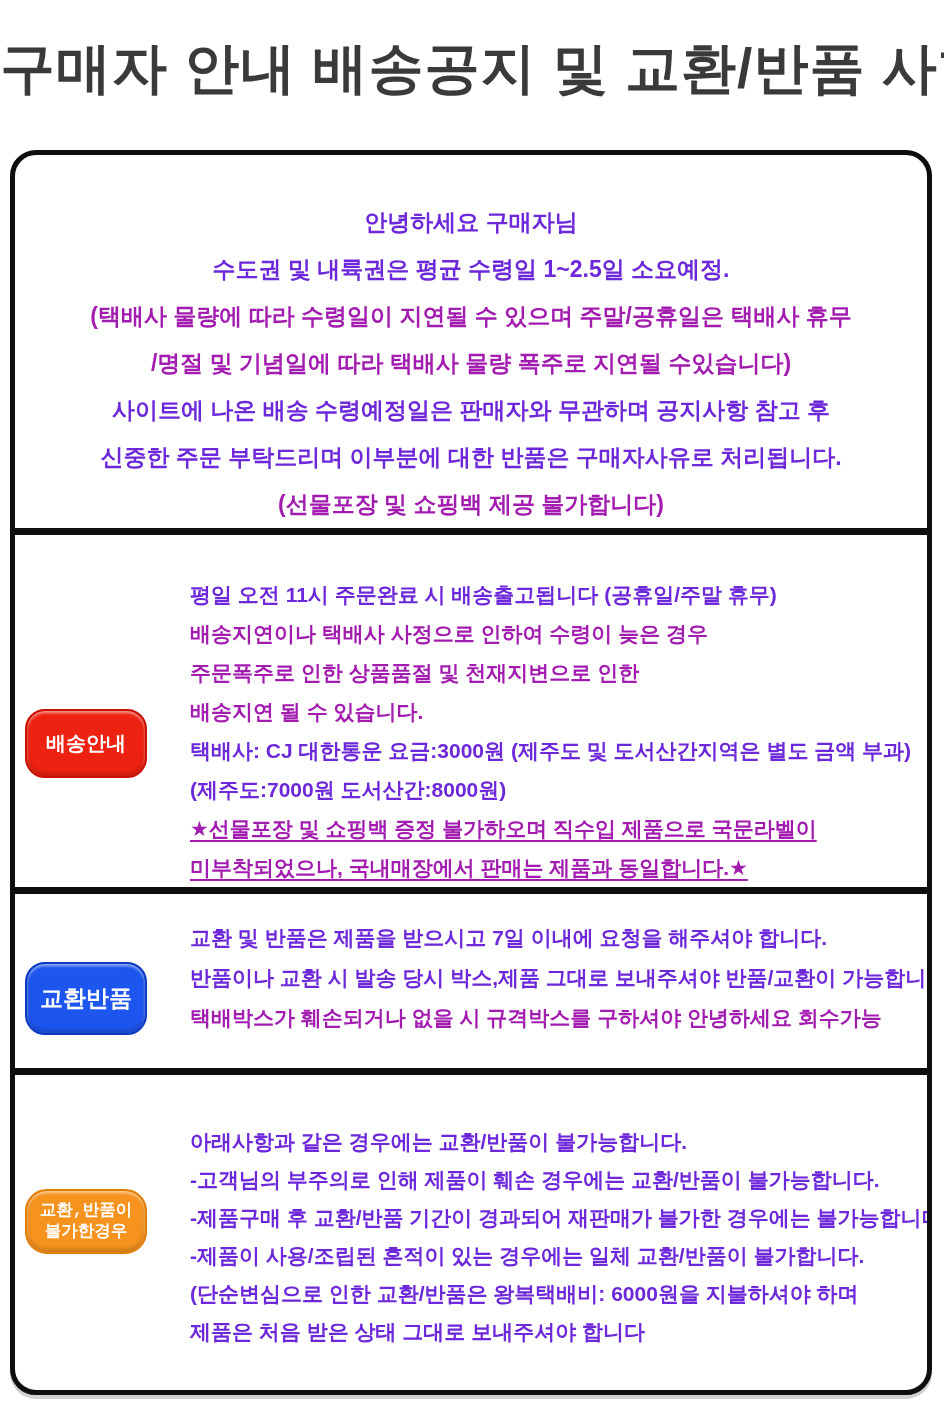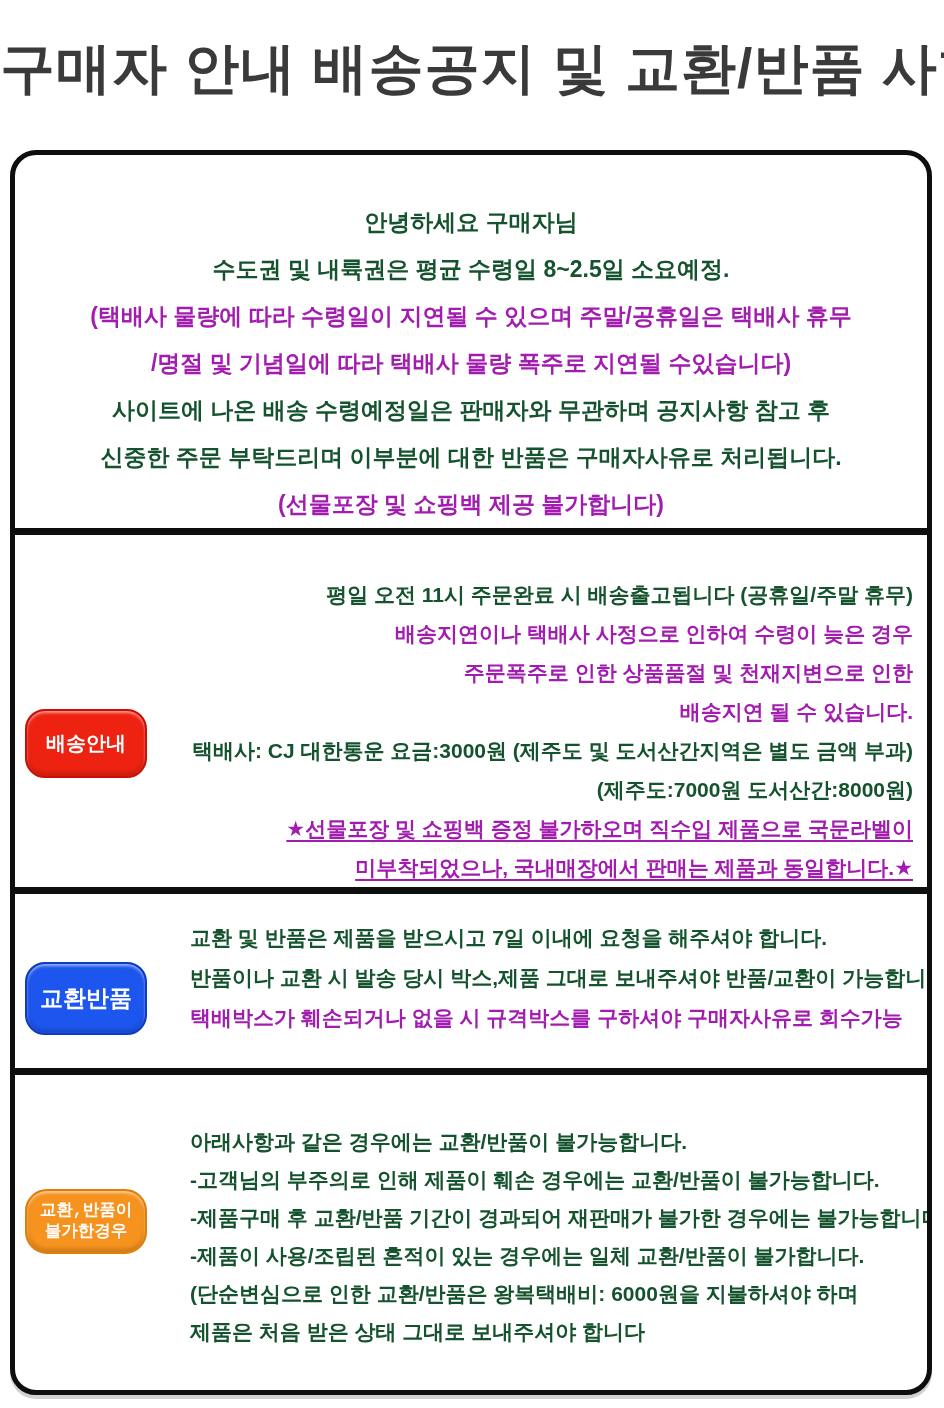--- a/index.html
+++ b/index.html
@@ -44,39 +44,39 @@
     min-height:358px;
     padding:44px 16px 0 16px;
     text-align:center;
   }
   .sec-intro .line{line-height:47px;font-size:23px;}
 
   .sec-shipping{
     min-height:340px;
     padding:40px 14px 0 175px;
   }
-  .sec-shipping .line{line-height:39px;font-size:21px;text-align:right;}
+  .sec-shipping .line{line-height:39px;font-size:21px;}
 
   .sec-exchange{
     min-height:181px;
     padding:24px 14px 0 175px;
   }
   .sec-exchange .line{line-height:40px;font-size:21px;}
 
   .sec-noexchange{
     min-height:322px;
     padding:48px 14px 0 175px;
   }
   .sec-noexchange .line{line-height:38px;font-size:21px;}
 
   .line{
     font-weight:bold;
     white-space:nowrap;
   }
-  .line.blk{color:#14532d;}
+  .line.blk{color:#6d28d9;}
   .line.red{color:#a21caf;}
   .line.ul{text-decoration:underline;text-decoration-thickness:2px;text-underline-offset:4px;}
 
   
   .badge{
     position:absolute;
     left:10px;
     width:122px;
     border-radius:20px;
     color:#ffffff;
@@ -94,21 +94,21 @@
 </head>
 <body>
 
 <div class="page">
   <h1 class="title">구매자 안내 배송공지 및 교환/반품 사항</h1>
 
   <div class="panel">
     <section class="sec sec-intro">
       <div class="lines">
           <div class="line blk">안녕하세요 구매자님</div>
-          <div class="line blk">수도권 및 내륙권은 평균 수령일 8~2.5일 소요예정.</div>
+          <div class="line blk">수도권 및 내륙권은 평균 수령일 1~2.5일 소요예정.</div>
           <div class="line red">(택배사 물량에 따라 수령일이 지연될 수 있으며 주말/공휴일은 택배사 휴무</div>
           <div class="line red">/명절 및 기념일에 따라 택배사 물량 폭주로 지연될 수있습니다)</div>
           <div class="line blk">사이트에 나온 배송 수령예정일은 판매자와 무관하며 공지사항 참고 후</div>
           <div class="line blk">신중한 주문 부탁드리며 이부분에 대한 반품은 구매자사유로 처리됩니다.</div>
           <div class="line red">(선물포장 및 쇼핑백 제공 불가합니다)</div>
         </div>
     </section>
 
     <section class="sec sec-shipping">
       <div class="lines">
@@ -123,21 +123,21 @@
         </div>
     <div class="badge badge-shipping" style="background: rgb(238, 34, 17);">
           <div class="badge-line">배송안내</div>
         </div>
       </section>
 
     <section class="sec sec-exchange">
       <div class="lines">
           <div class="line blk">교환 및 반품은 제품을 받으시고 7일 이내에 요청을 해주셔야 합니다.</div>
           <div class="line blk">반품이나 교환 시 발송 당시 박스,제품 그대로 보내주셔야 반품/교환이 가능합니다</div>
-          <div class="line red">택배박스가 훼손되거나 없을 시 규격박스를 구하셔야 구매자사유로 회수가능</div>
+          <div class="line red">택배박스가 훼손되거나 없을 시 규격박스를 구하셔야 안녕하세요 회수가능</div>
         </div>
     <div class="badge badge-exchange" style="background: rgb(29, 86, 238);">
           <div class="badge-line">교환반품</div>
         </div>
       </section>
 
     <section class="sec sec-noexchange">
       <div class="lines">
           <div class="line blk">아래사항과 같은 경우에는 교환/반품이 불가능합니다.</div>
           <div class="line blk">-고객님의 부주의로 인해 제품이 훼손 경우에는 교환/반품이 불가능합니다.</div>

